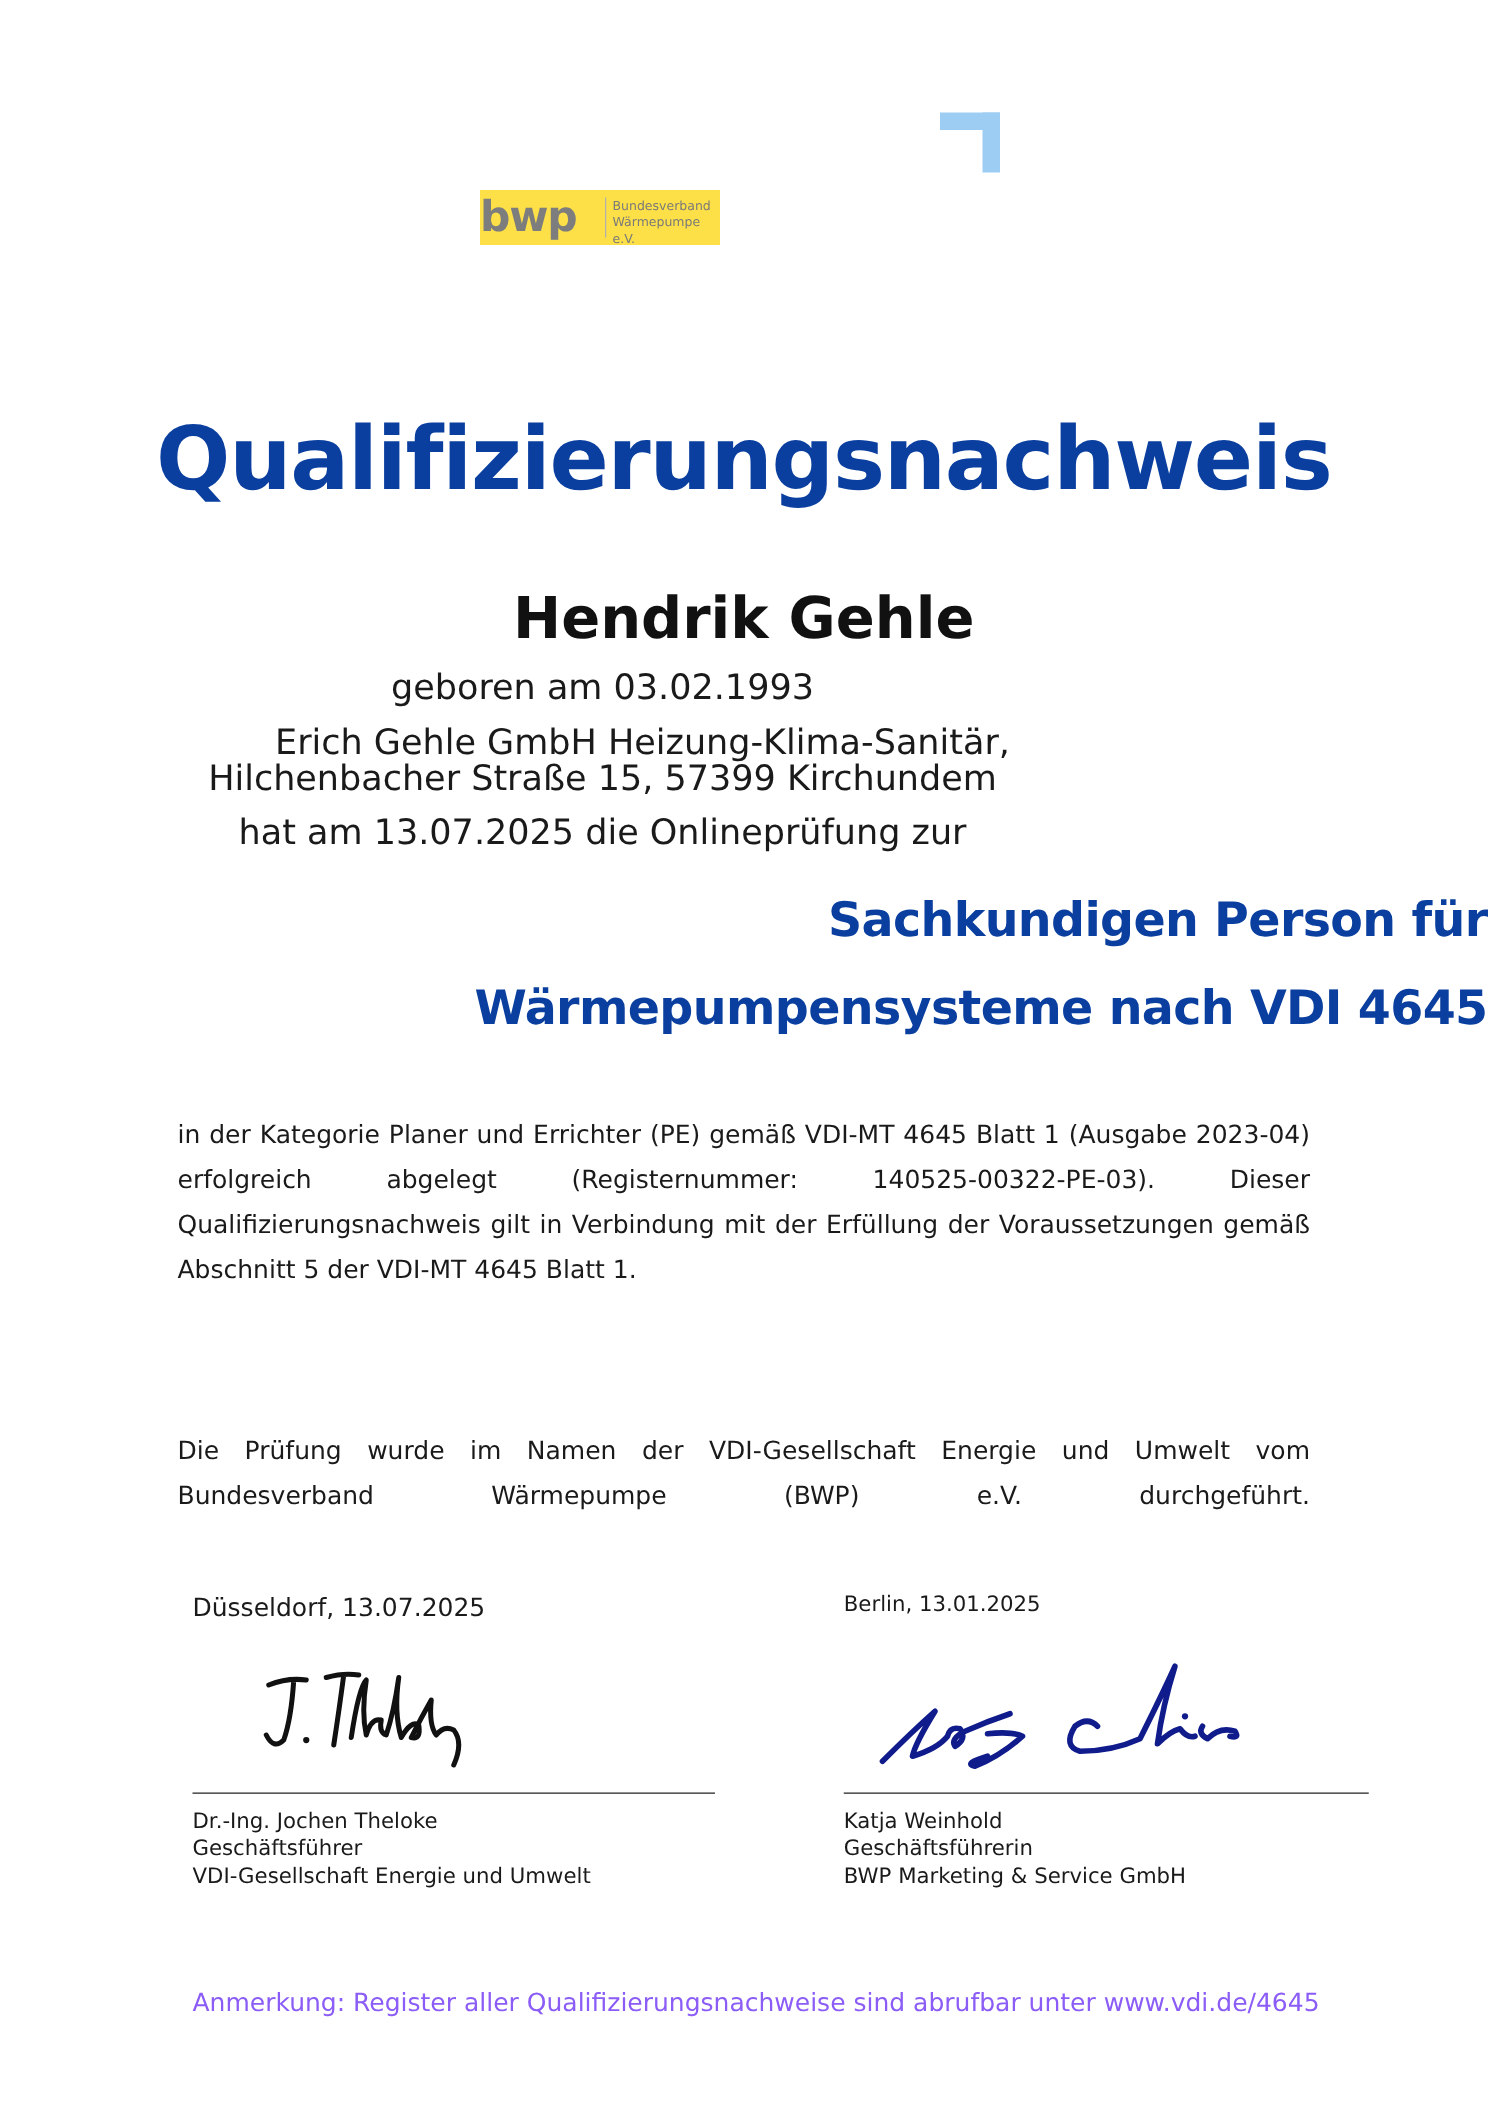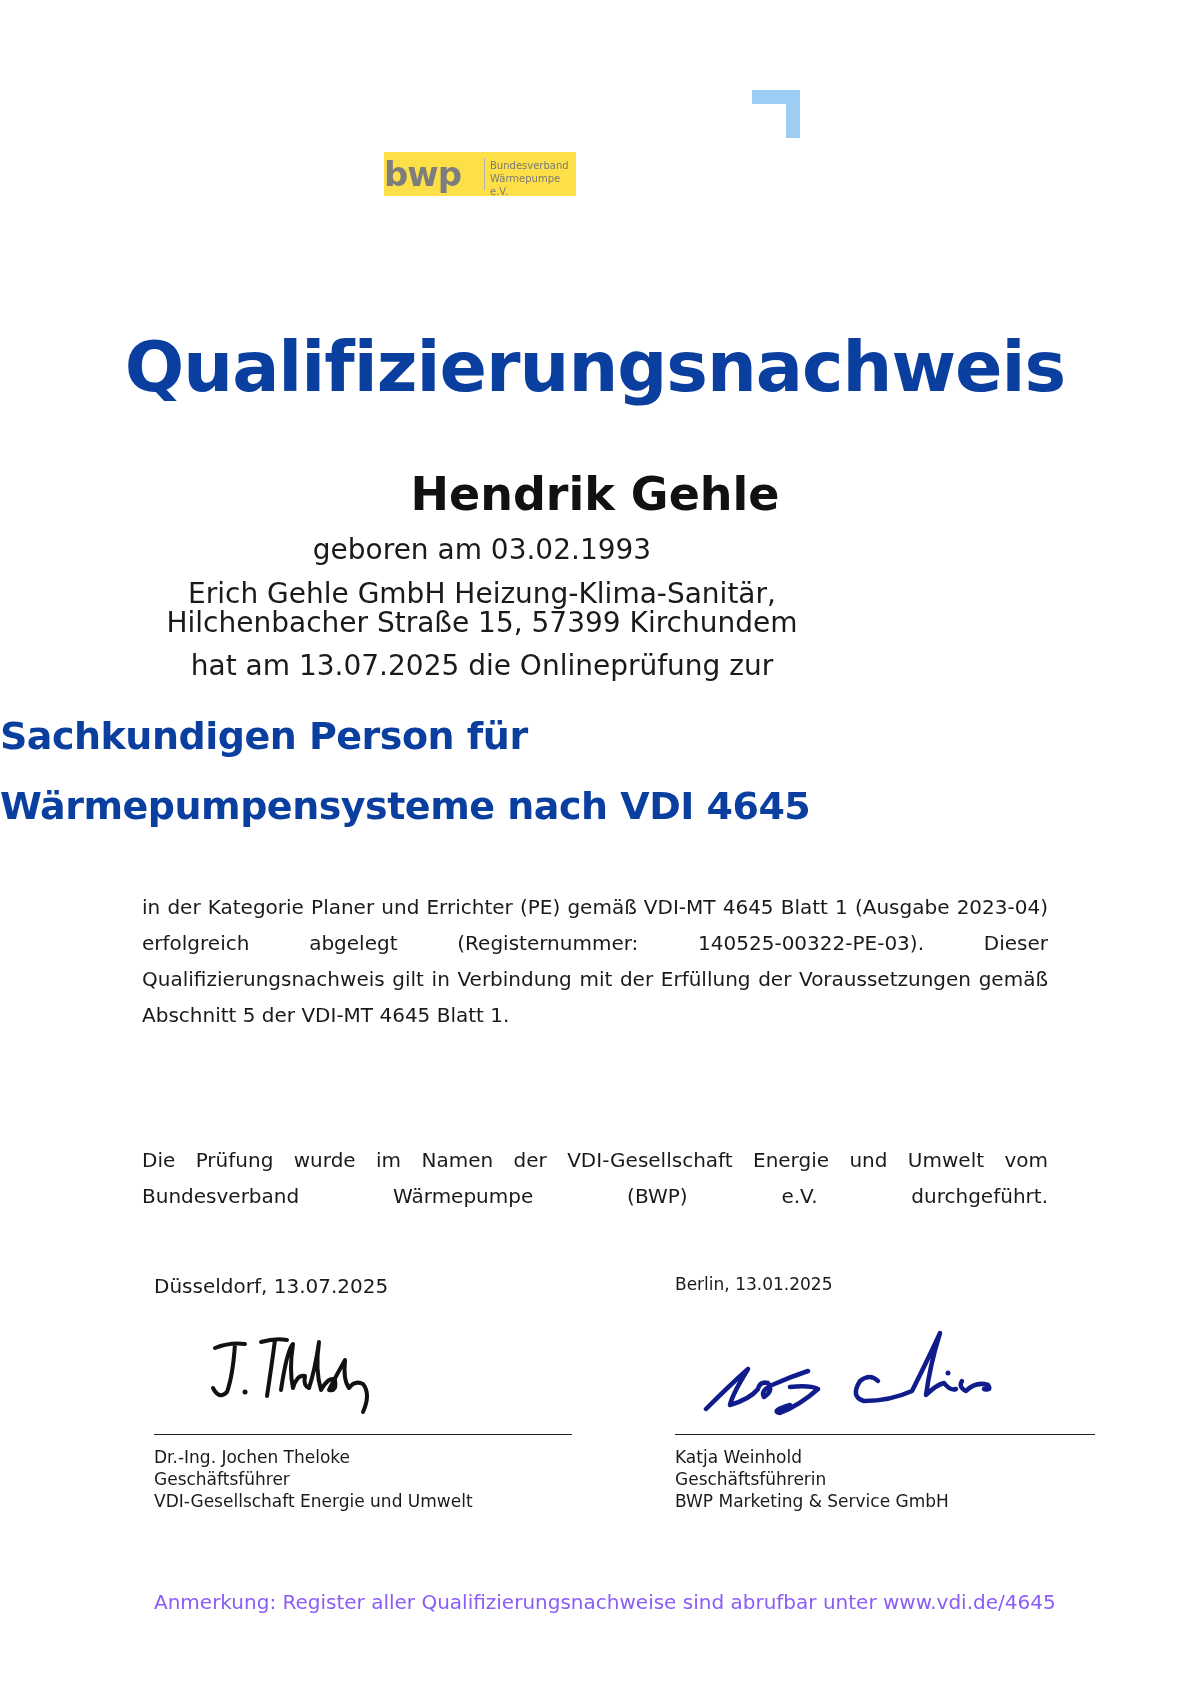--- a/index.html
+++ b/index.html
@@ -19,21 +19,21 @@
                  font-size: 104px; line-height: 96px; color: #0a3fa0; letter-spacing: -3px; }
   .vdi-corner-h { left: 134px; top: 0; width: 48px; height: 14px; background: #9dcdf3; }
   .vdi-corner-v { left: 168px; top: 0; width: 14px; height: 48px; background: #9dcdf3; }
 
   .title { left: 0; width: 1190px; top: 322px; text-align: center;
            font-family: "DejaVu Sans", sans-serif; font-weight: bold; font-size: 70px;
            line-height: 90px; color: #0a3fa0; letter-spacing: -1px; }
   .name { left: 0; width: 1190px; top: 466px; text-align: center; font-weight: bold;
           font-size: 46px; line-height: 56px; color: #111; }
   .center-line { left: 0; width: 964px; text-align: center; font-size: 28px; line-height: 28px; color: #1a1a1a; }
-  .subtitle { left: 0; width: 1190px; text-align: left; font-weight: bold; font-size: 38px;
+  .subtitle { left: 0; width: 1190px; text-align: right; font-weight: bold; font-size: 38px;
               line-height: 56px; color: #0a3fa0; letter-spacing: -0.5px; }
 
   .para { left: 142px; width: 906px; font-size: 20px; line-height: 36px; text-align: justify;
           text-align-last: left; color: #1a1a1a; }
   .para.justify-last { text-align-last: justify; }
 
   .sig-place { font-size: 20px; line-height: 28px; color: #1a1a1a; }
   .sig-place.small { font-size: 17px; }
   .sig-line { height: 1px; background: #222; }
   .sig-block { font-size: 17px; line-height: 22px; color: #1a1a1a; }
@@ -53,21 +53,21 @@
 
 <div class="abs vdi-logo">
   <div class="abs vdi-corner-h"></div>
   <div class="abs vdi-corner-v"></div>
 </div>
 
 <div class="abs title">Qualifizierungsnachweis</div>
 
 <div class="abs name">Hendrik Gehle</div>
 <div class="abs center-line" style="top:536px;">geboren am 03.02.1993</div>
-<div class="abs center-line" style="top:580px;">Erich Gehle GmbH Heizung-Klima-Sanitär,</div>
+<div class="abs center-line" style="top:580px;padding-left:32px;">Erich Gehle GmbH Heizung-Klima-Sanitär,</div>
 <div class="abs center-line" style="top:609px;">Hilchenbacher Straße 15, 57399 Kirchundem</div>
 <div class="abs center-line" style="top:652px;">hat am 13.07.2025 die Onlineprüfung zur</div>
 
 <div class="abs subtitle" style="top:708px;">Sachkundigen Person für</div>
 <div class="abs subtitle" style="top:778px;">Wärmepumpensysteme nach VDI 4645</div>
 
 <div class="abs para" style="top:872px;margin-top:17px;">in der Kategorie Planer und Errichter (PE) gemäß VDI-MT 4645 Blatt 1 (Ausgabe 2023-04) erfolgreich abgelegt (Registernummer: 140525-00322-PE-03). Dieser Qualifizierungsnachweis gilt in Verbindung mit der Erfüllung der Voraussetzungen gemäß Abschnitt 5 der VDI-MT 4645 Blatt 1.</div>
 <div class="abs para justify-last" style="top:1142px;">Die Prüfung wurde im Namen der VDI-Gesellschaft Energie und Umwelt vom Bundesverband Wärmepumpe (BWP) e.V. durchgeführt.</div>
 
 <div class="abs sig-place" style="left:154px; top:1272px;">Düsseldorf, 13.07.2025</div>

